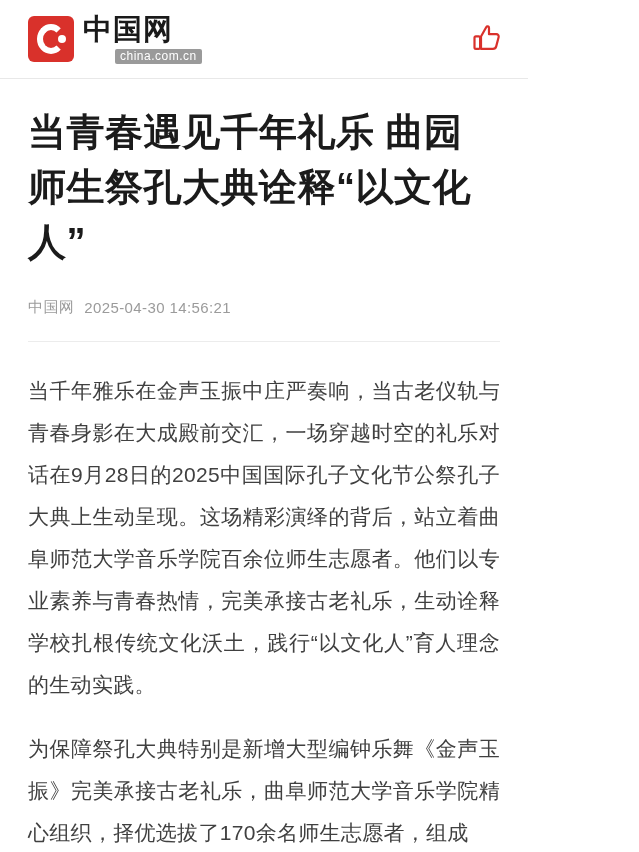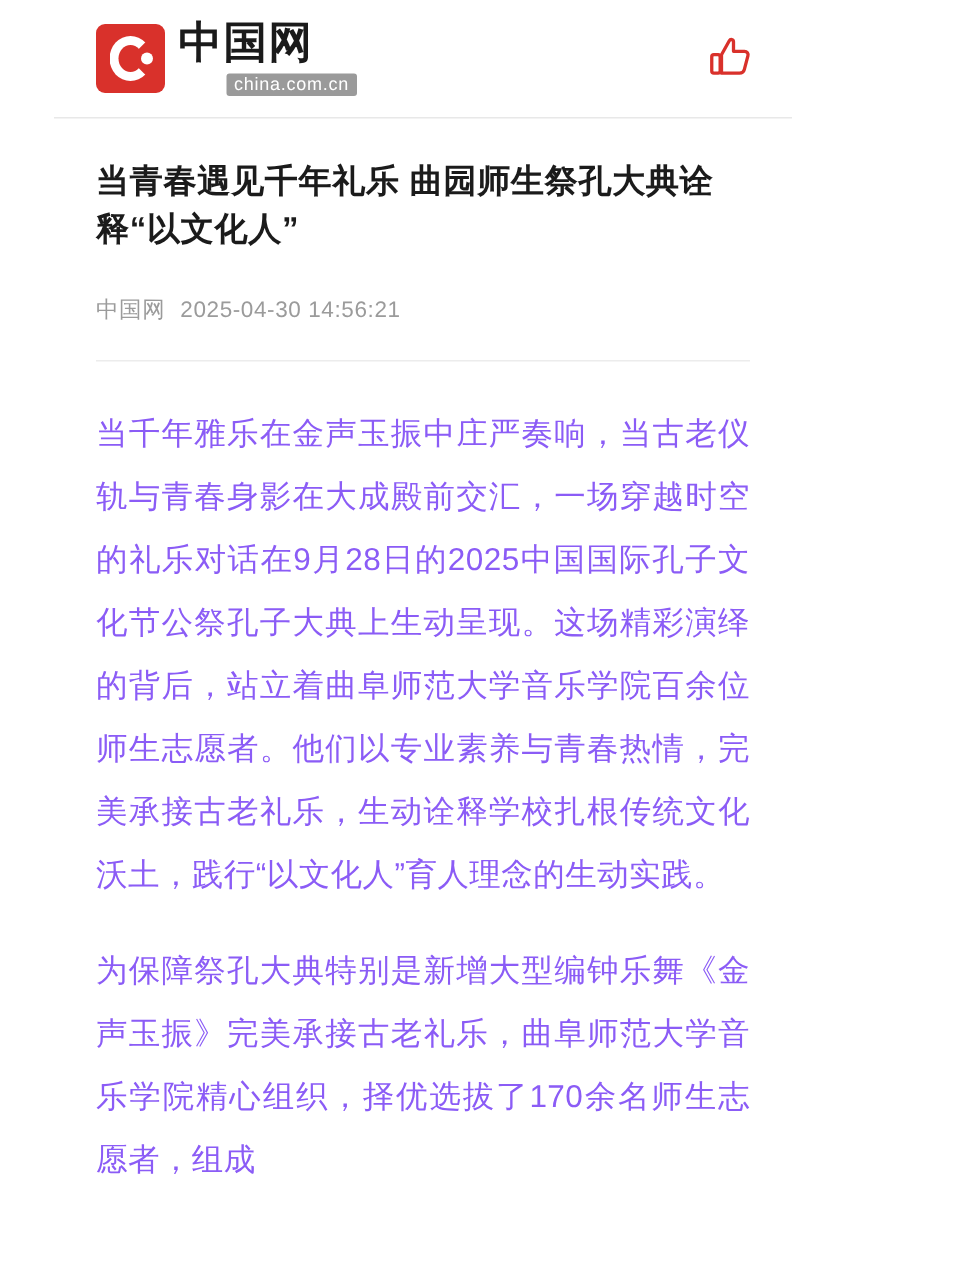--- a/index.html
+++ b/index.html
@@ -13,21 +13,20 @@
     height: 852px;
     font-family: "Liberation Sans", sans-serif;
     color: #222222;
     overflow: hidden;
   }
   .page {
     width: 528px;
     height: 852px;
     position: relative;
     background: #ffffff;
-    padding-left: 36px;
   }
 
   
   .header {
     height: 79px;
     display: flex;
     align-items: center;
     justify-content: space-between;
     padding: 0 22px 0 28px;
     border-bottom: 1px solid #e8e8e8;
@@ -100,21 +99,21 @@
     justify-content: center;
     cursor: pointer;
   }
   .like-btn svg { display: block; }
 
   
   .article {
     padding: 26px 28px 0 28px;
   }
   .title {
-    font-size: 22px;
+    font-size: 38px;
     font-weight: bold;
     line-height: 1.45;
     color: #1b1b1b;
     margin: 0;
     letter-spacing: 0.5px;
   }
   .meta {
     margin-top: 28px;
     font-size: 15px;
     color: #9b9b9b;
@@ -127,21 +126,21 @@
     margin-top: 24px;
     border: 0;
     border-top: 1px solid #ececec;
   }
   .body {
     margin-top: 28px;
   }
   .para {
     font-size: 21px;
     line-height: 2.0;
-    color: #8b5cf6;
+    color: #404040;
     margin: 0 0 22px 0;
     text-align: justify;
     letter-spacing: 0.3px;
   }
 </style>
 </head>
 <body>
 
 <div class="page">
 

